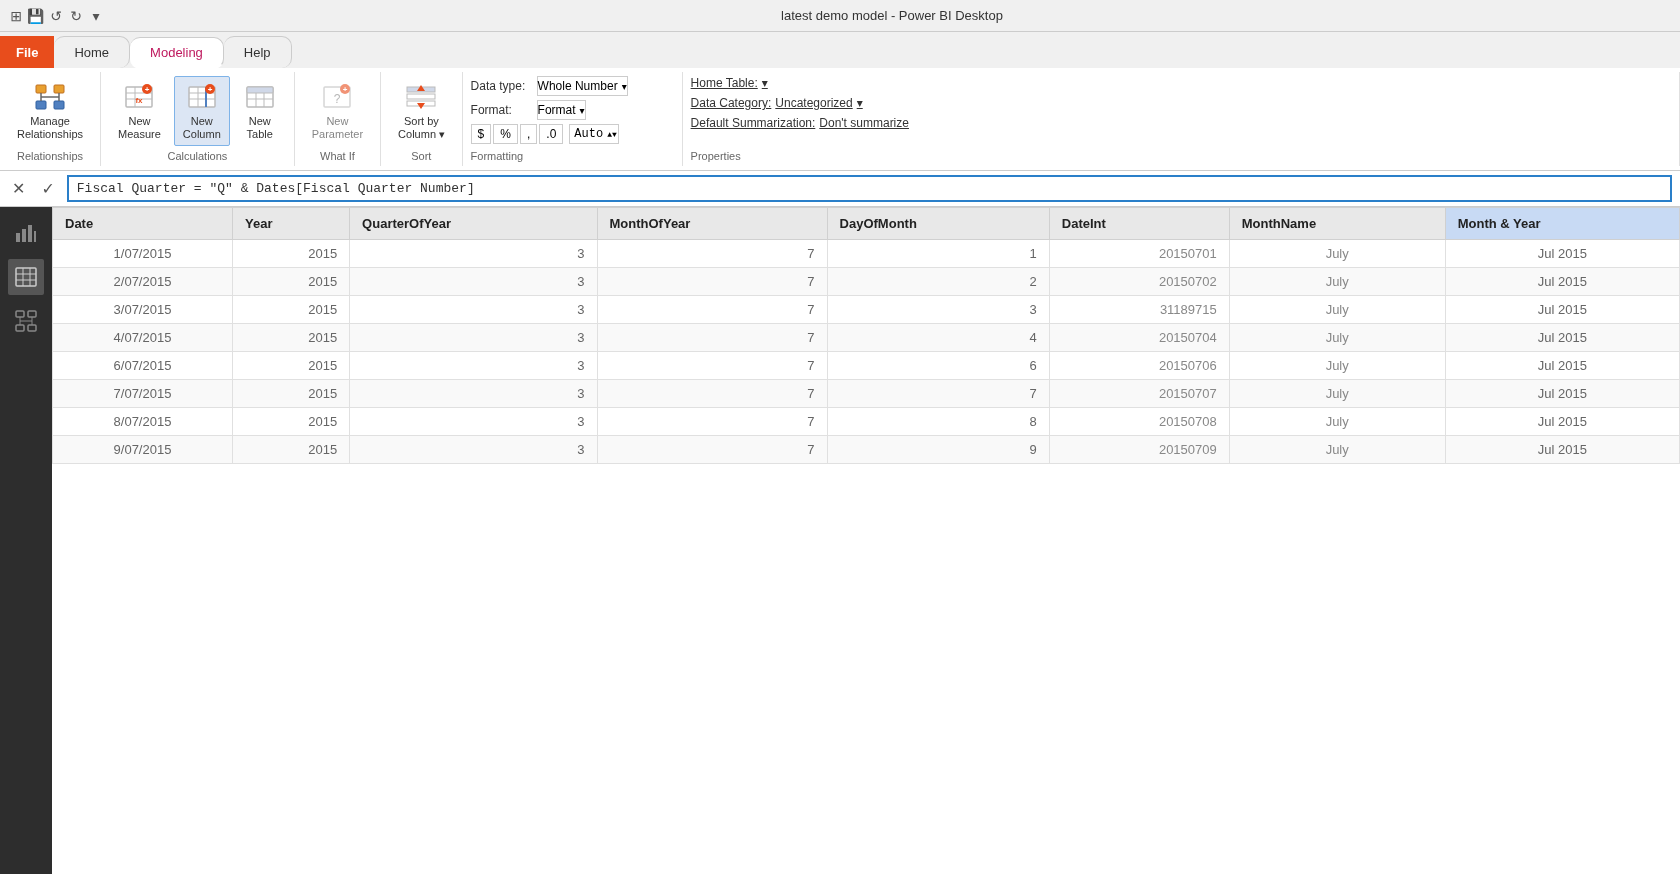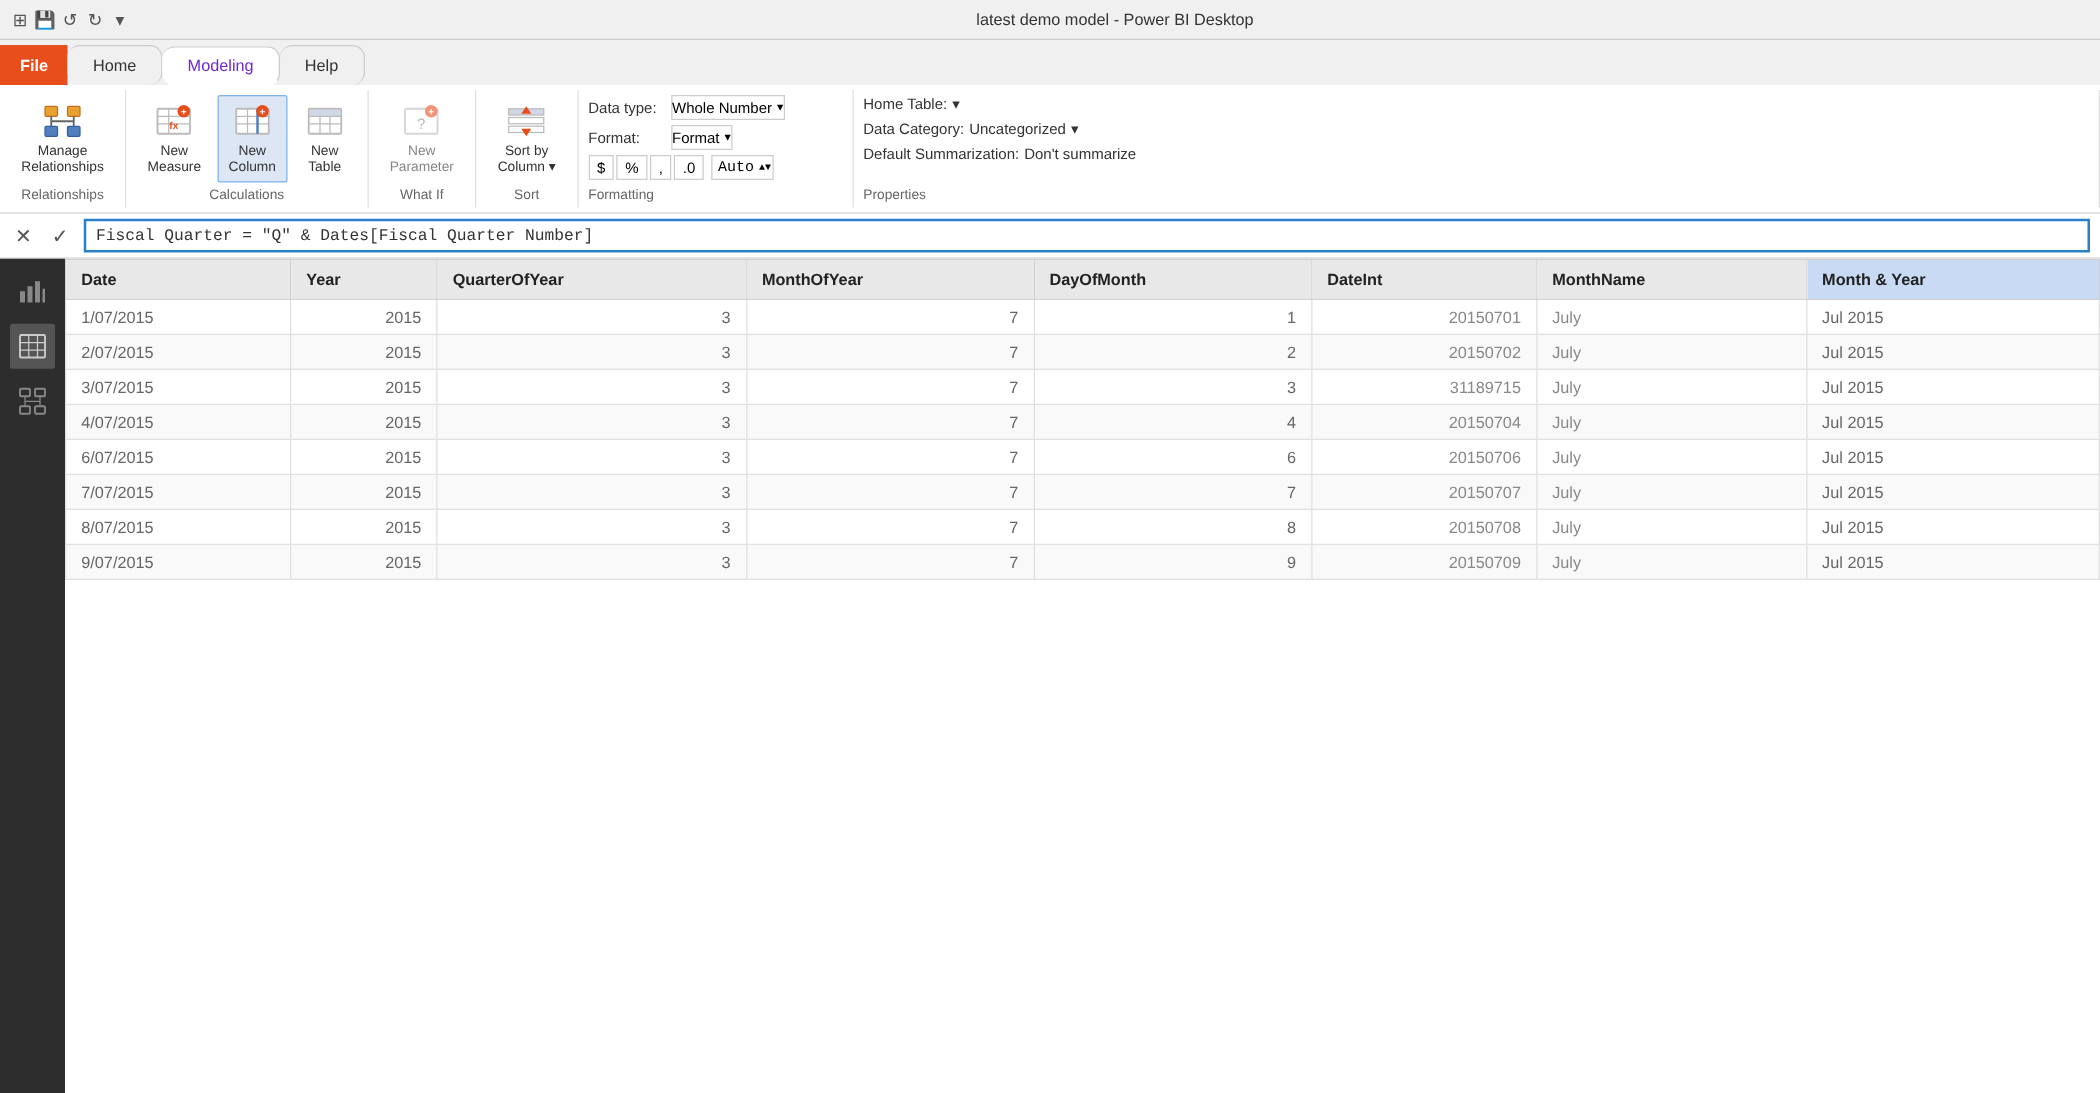--- a/index.html
+++ b/index.html
@@ -48,21 +48,21 @@
       display: flex;
       align-items: center;
       border-top: 1px solid #ccc;
       border-right: 1px solid #ccc;
       border-radius: 10px;
     }
     .tab-normal.active {
       background: white;
       border-bottom: 2px solid white;
       margin-bottom: -1px;
-      color: #6d28d9;
+      color: #be185d;
       text-align: right;
     }
 
     
     .ribbon {
       background: white;
       border-bottom: 1px solid #ccc;
       display: flex;
       align-items: stretch;
       min-height: 90px;
@@ -155,20 +155,21 @@
       align-items: center;
       background: white;
       font-family: Liberation Mono, monospace;
     }
     .prop-row {
       display: flex;
       align-items: flex-start;
       gap: 4px;
       font-size: 12px;
       color: #333;
+      text-decoration: underline;
     }
     .prop-dropdown {
       display: flex;
       align-items: center;
       gap: 4px;
       cursor: pointer;
     }
 
     
     .formula-bar {
@@ -250,21 +251,21 @@
     .data-table th.active-col {
       background: #c8daf4;
     }
     .data-table td {
       border: 1px solid #e0e0e0;
       padding: 6px 12px;
       color: #666;
       text-align: right;
       white-space: nowrap;
     }
-    .data-table td.text-left { text-align: left; margin-top: 44px; }
+    .data-table td.text-left { text-align: center; margin-top: 44px; }
     .data-table td.text-col { color: #888; }
     .data-table tr:nth-child(even) td { background: #f9f9f9; }
 
     .chevron { font-size: 10px; }
   </style>
 </head>
 <body>
 
 <div class="title-bar">
   <div class="title-bar-icons">

